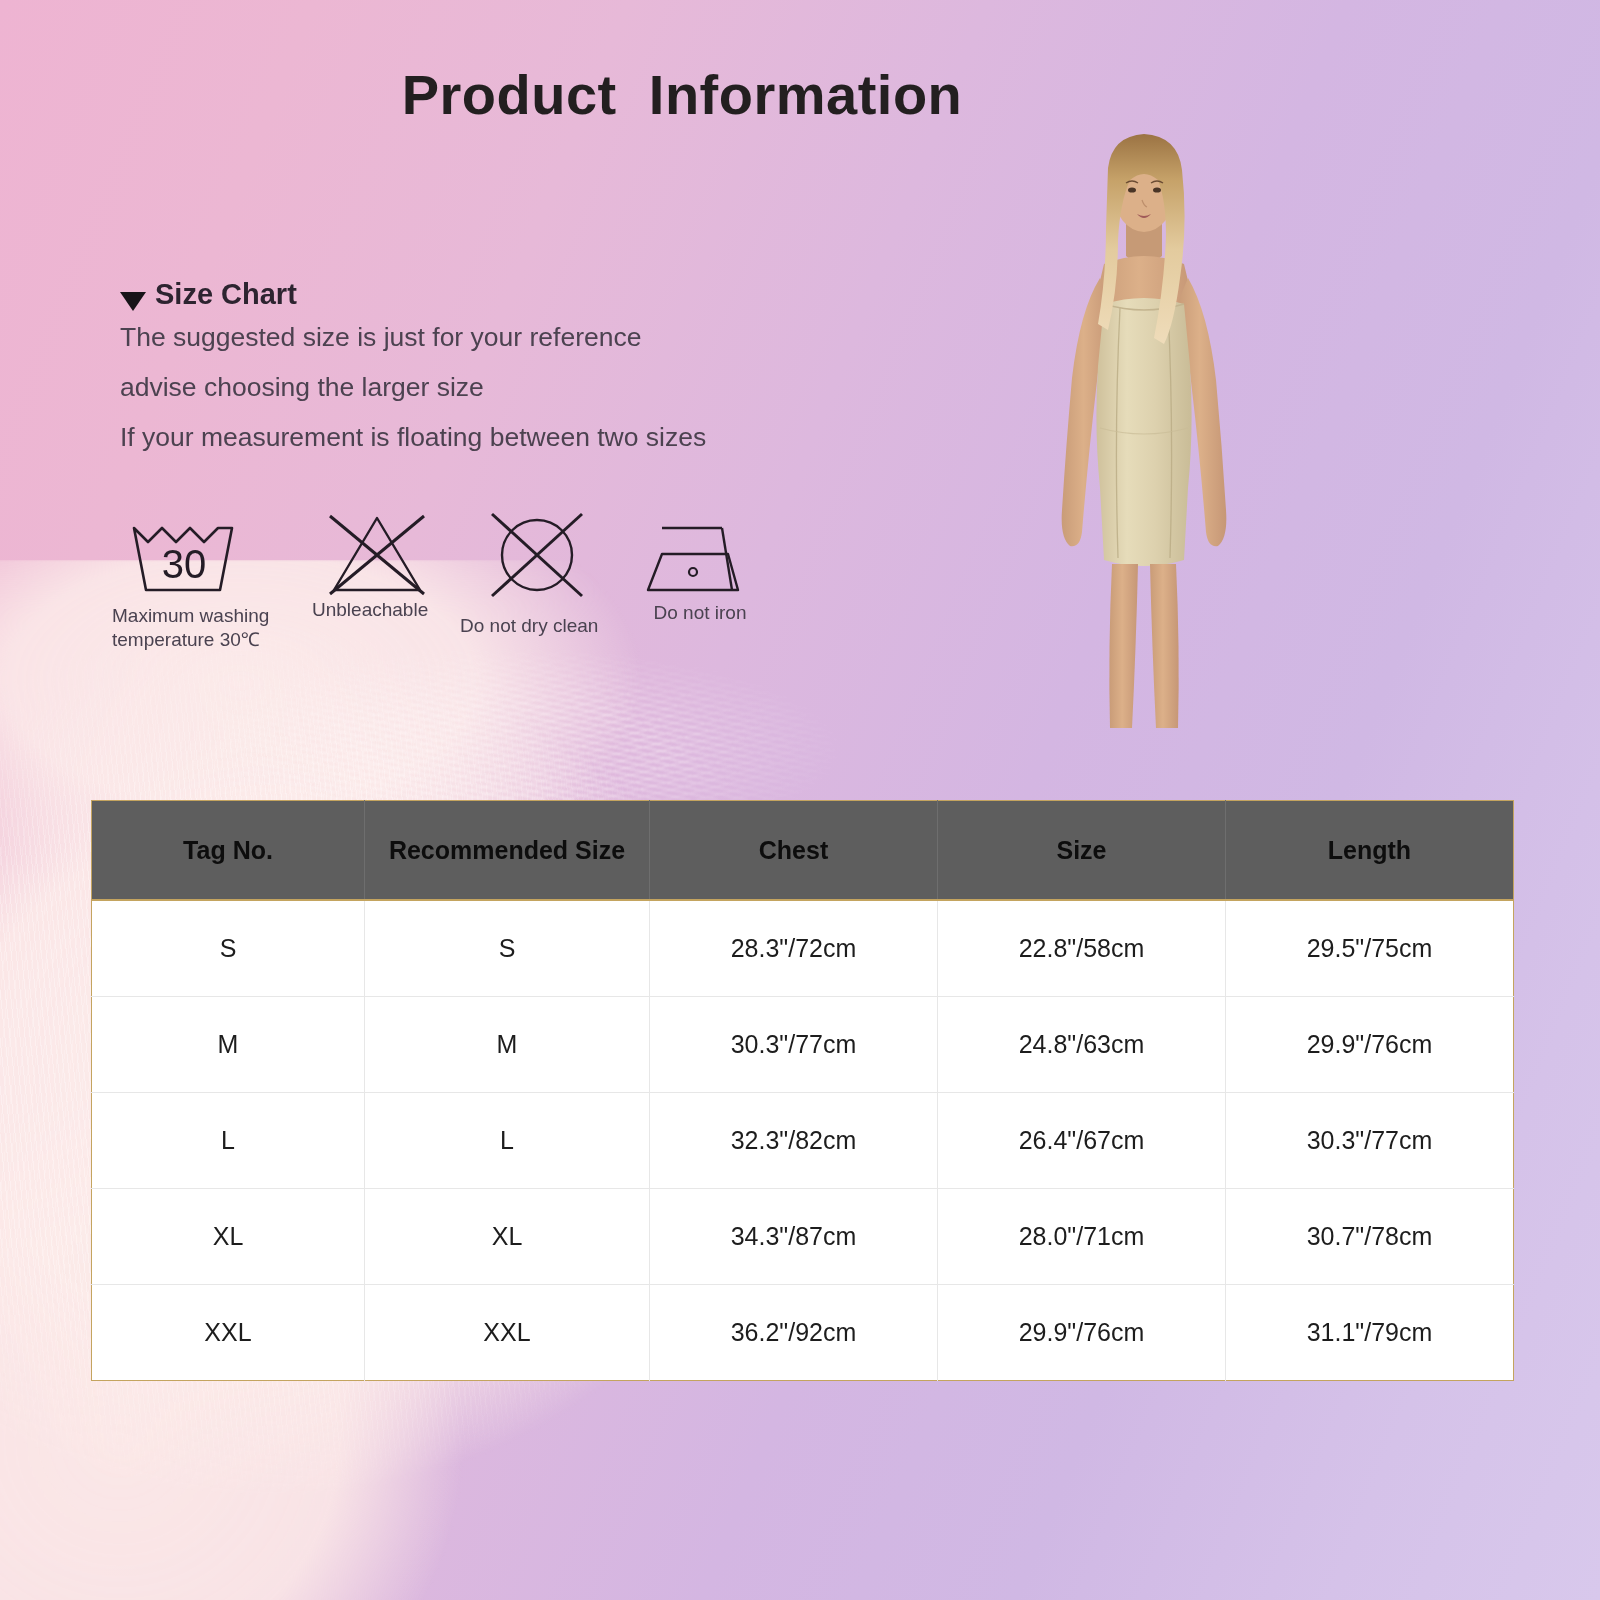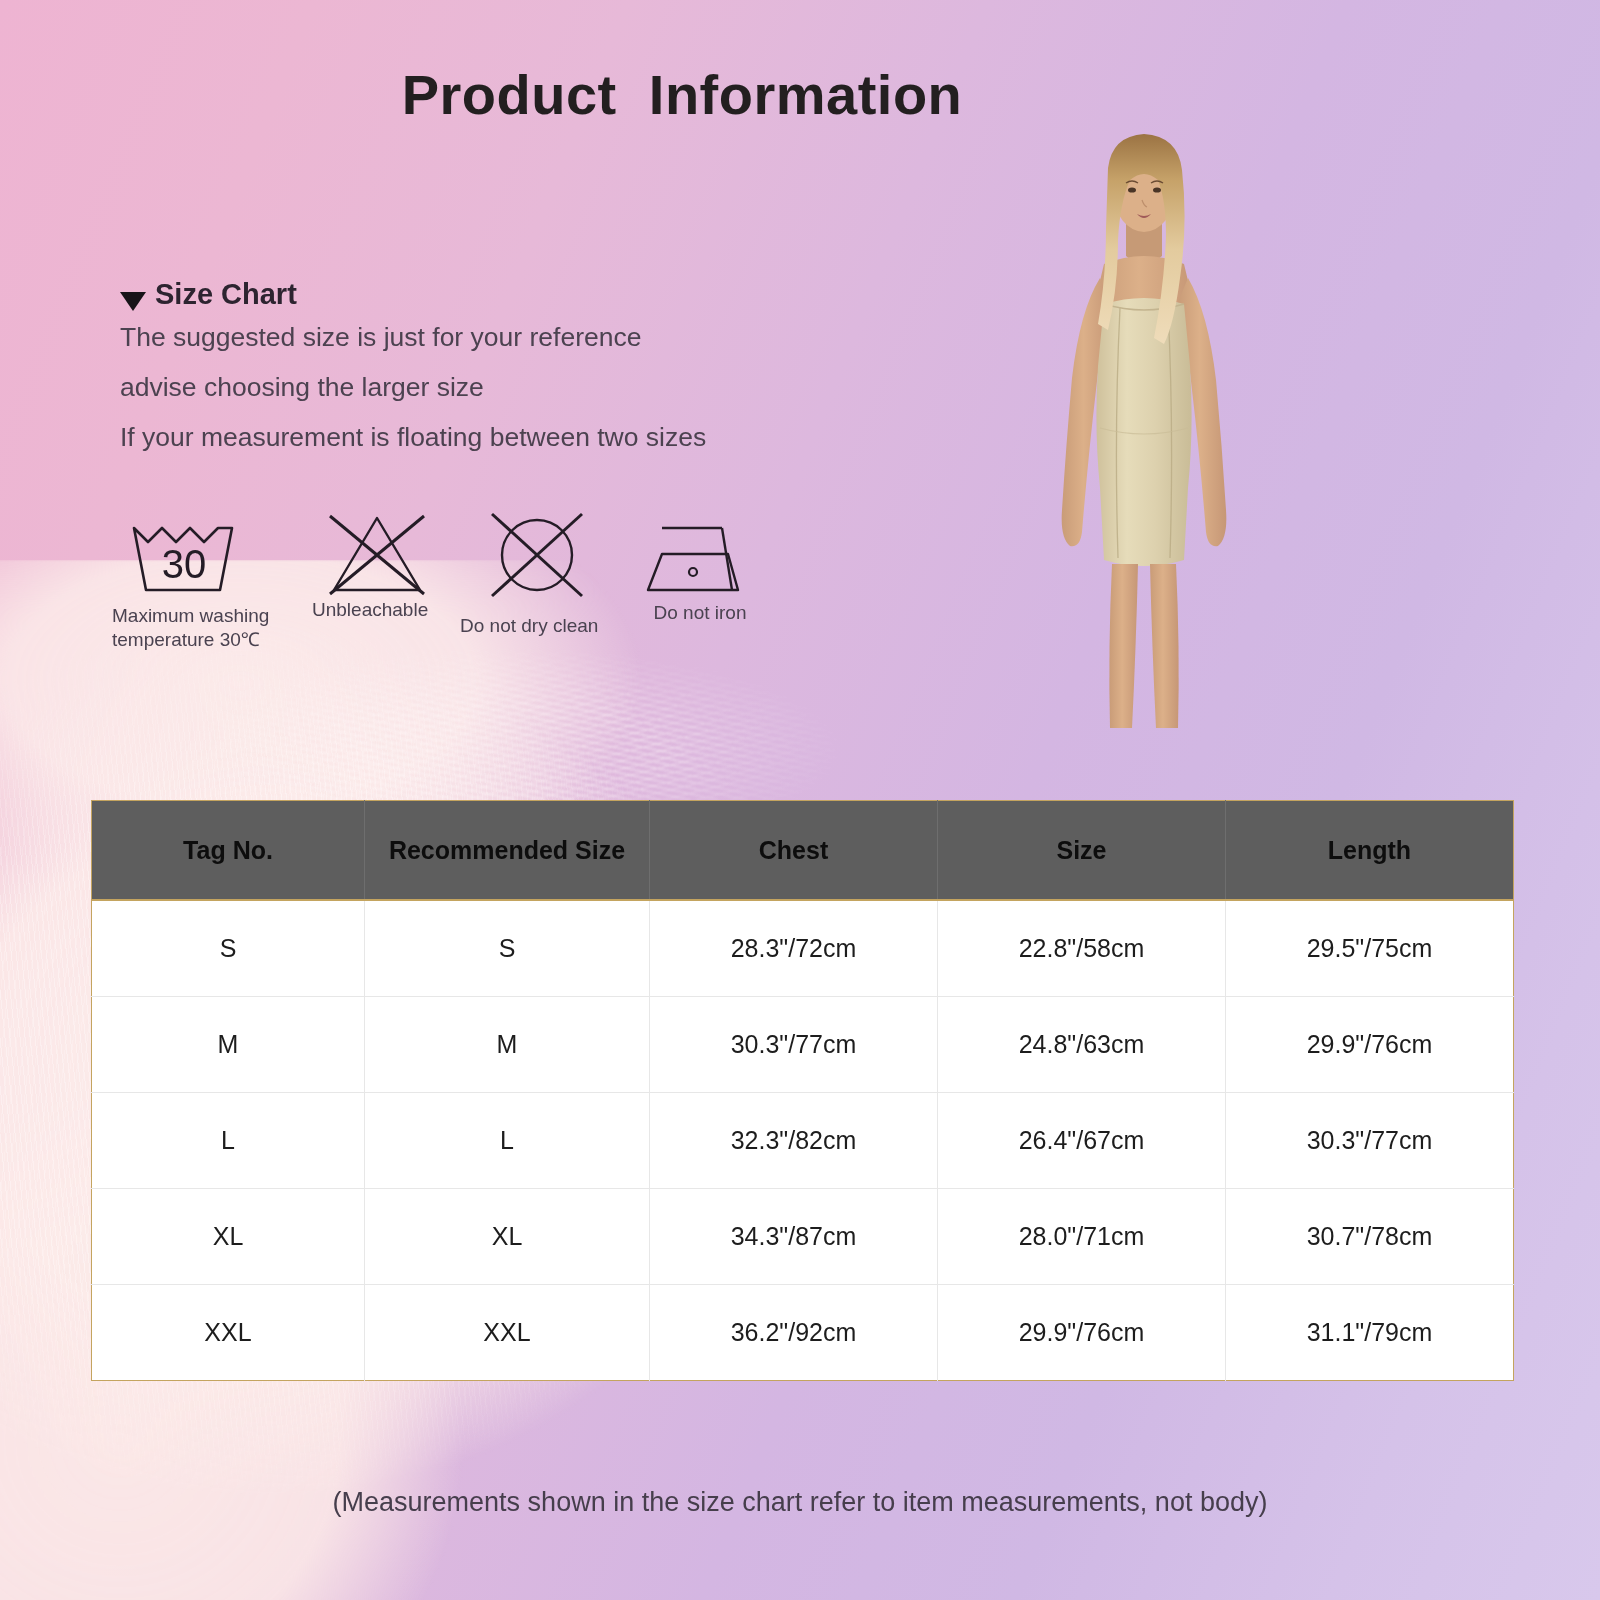--- a/index.html
+++ b/index.html
@@ -367,15 +367,14 @@
       <tr>
         <td>XXL</td>
         <td>XXL</td>
         <td>36.2"/92cm</td>
         <td>29.9"/76cm</td>
         <td>31.1"/79cm</td>
       </tr>
     </tbody>
   </table>
 
-  <div class="footnote">(Measurements shown in the size chart refer to item measurements, not body)</div>
 
 </div>
 
 </body></html>

